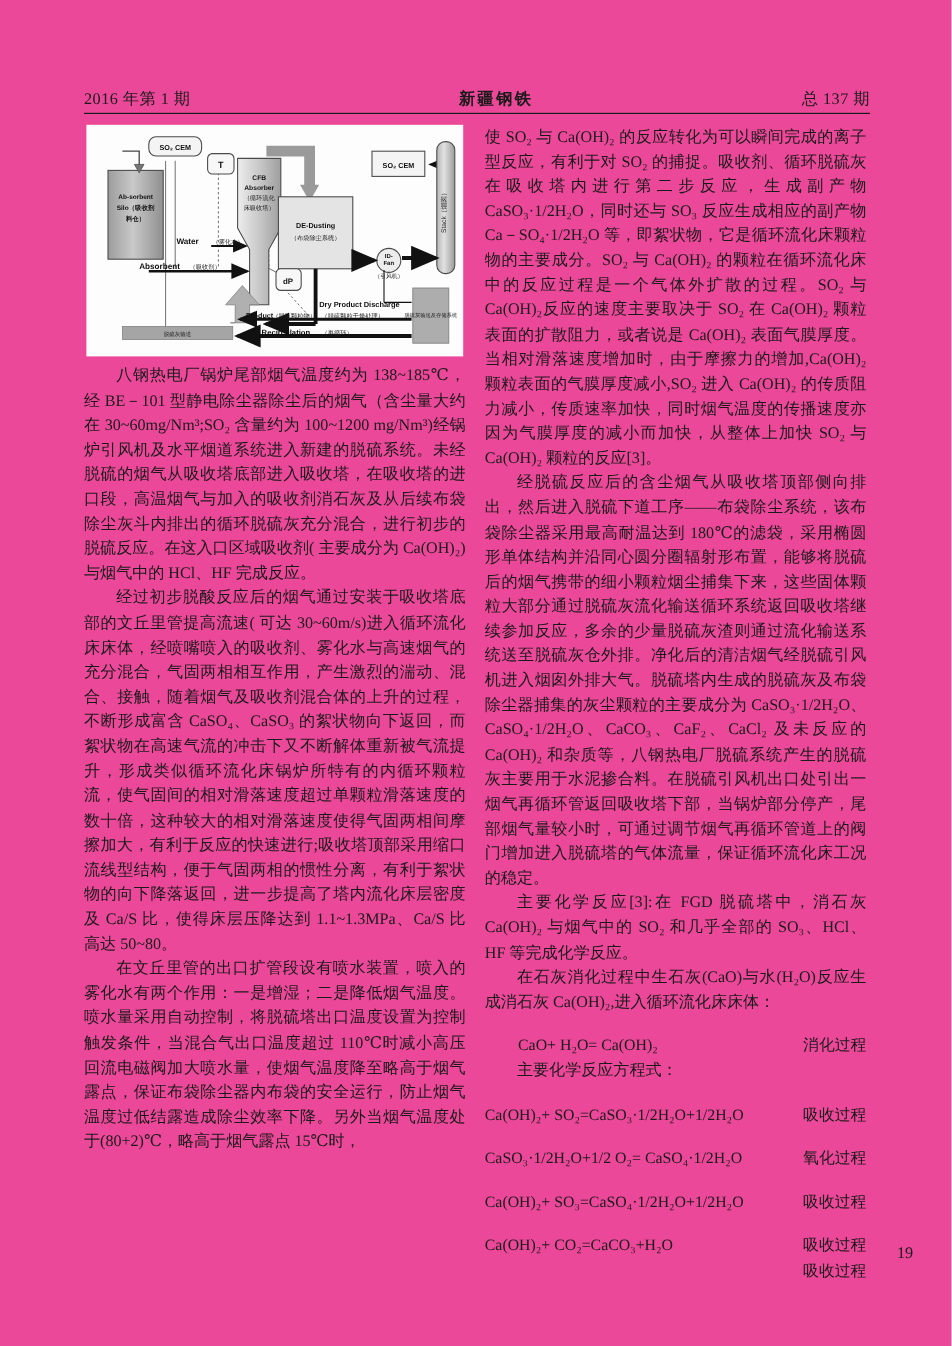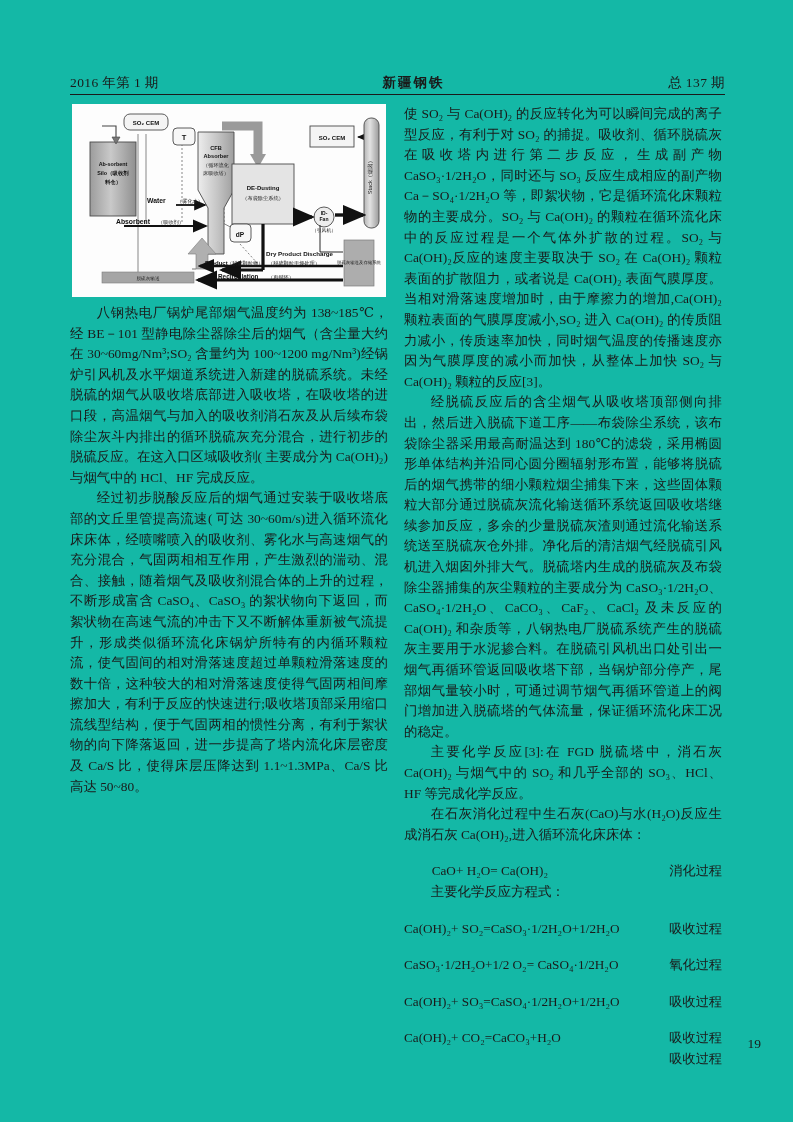--- a/index.html
+++ b/index.html
@@ -11,21 +11,21 @@
     width: 793px;
     height: 1122px;
     position: relative;
     font-family: "Liberation Serif", "DejaVu Serif", serif;
     color: #1a1a1a;
     overflow: hidden;
   }
   .page {
     position: absolute;
     inset: 0;
-    background: #14b8a6;
+    background: #ec4899;
   }
 
   
   .runhead {
     position: absolute;
     left: 70px;
     top: 66px;
     width: 655px;
     height: 26px;
     display: flex;
@@ -263,20 +263,21 @@
           <text class="dg-txt-cn" x="155" y="161" font-size="5.2">（脱硫颗粒物）</text>
 
           <text class="dg-txt" x="146" y="175" font-size="6.4">Recirculation</text>
           <text class="dg-txt-cn" x="196" y="175" font-size="5.2">（再循环）</text>
         </svg>
       </div>
     </div>
 
     <p class="para">八钢热电厂锅炉尾部烟气温度约为 138~185℃，经 BE－101 型静电除尘器除尘后的烟气（含尘量大约在 30~60mg/Nm³;SO₂ 含量约为 100~1200 mg/Nm³)经锅炉引风机及水平烟道系统进入新建的脱硫系统。未经脱硫的烟气从吸收塔底部进入吸收塔，在吸收塔的进口段，高温烟气与加入的吸收剂消石灰及从后续布袋除尘灰斗内排出的循环脱硫灰充分混合，进行初步的脱硫反应。在这入口区域吸收剂( 主要成分为 Ca(OH)₂)与烟气中的 HCl、HF 完成反应。</p>
     <p class="para">经过初步脱酸反应后的烟气通过安装于吸收塔底部的文丘里管提高流速( 可达 30~60m/s)进入循环流化床床体，经喷嘴喷入的吸收剂、雾化水与高速烟气的充分混合，气固两相相互作用，产生激烈的湍动、混合、接触，随着烟气及吸收剂混合体的上升的过程，不断形成富含 CaSO₄、CaSO₃ 的絮状物向下返回，而絮状物在高速气流的冲击下又不断解体重新被气流提升，形成类似循环流化床锅炉所特有的内循环颗粒流，使气固间的相对滑落速度超过单颗粒滑落速度的数十倍，这种较大的相对滑落速度使得气固两相间摩擦加大，有利于反应的快速进行;吸收塔顶部采用缩口流线型结构，便于气固两相的惯性分离，有利于絮状物的向下降落返回，进一步提高了塔内流化床层密度及 Ca/S 比，使得床层压降达到 1.1~1.3MPa、Ca/S 比高达 50~80。</p>
+    <p class="para">在文丘里管的出口扩管段设有喷水装置，喷入的雾化水有两个作用：一是增湿；二是降低烟气温度。喷水量采用自动控制，将脱硫塔出口温度设置为控制触发条件，当混合气出口温度超过 110℃时减小高压回流电磁阀加大喷水量，使烟气温度降至略高于烟气露点，保证布袋除尘器内布袋的安全运行，防止烟气温度过低结露造成除尘效率下降。另外当烟气温度处于(80+2)℃，略高于烟气露点 15℃时，</p>
   </div>
 
   <div class="col col-right">
     <p class="para noindent">使 SO₂ 与 Ca(OH)₂ 的反应转化为可以瞬间完成的离子型反应，有利于对 SO₂ 的捕捉。吸收剂、循环脱硫灰在吸收塔内进行第二步反应，生成副产物 CaSO₃·1/2H₂O，同时还与 SO₃ 反应生成相应的副产物 Ca－SO₄·1/2H₂O 等，即絮状物，它是循环流化床颗粒物的主要成分。SO₂ 与 Ca(OH)₂ 的颗粒在循环流化床中的反应过程是一个气体外扩散的过程。SO₂ 与 Ca(OH)₂反应的速度主要取决于 SO₂ 在 Ca(OH)₂ 颗粒表面的扩散阻力，或者说是 Ca(OH)₂ 表面气膜厚度。当相对滑落速度增加时，由于摩擦力的增加,Ca(OH)₂ 颗粒表面的气膜厚度减小,SO₂ 进入 Ca(OH)₂ 的传质阻力减小，传质速率加快，同时烟气温度的传播速度亦因为气膜厚度的减小而加快，从整体上加快 SO₂ 与 Ca(OH)₂ 颗粒的反应[3]。</p>
     <p class="para">经脱硫反应后的含尘烟气从吸收塔顶部侧向排出，然后进入脱硫下道工序——布袋除尘系统，该布袋除尘器采用最高耐温达到 180℃的滤袋，采用椭圆形单体结构并沿同心圆分圈辐射形布置，能够将脱硫后的烟气携带的细小颗粒烟尘捕集下来，这些固体颗粒大部分通过脱硫灰流化输送循环系统返回吸收塔继续参加反应，多余的少量脱硫灰渣则通过流化输送系统送至脱硫灰仓外排。净化后的清洁烟气经脱硫引风机进入烟囱外排大气。脱硫塔内生成的脱硫灰及布袋除尘器捕集的灰尘颗粒的主要成分为 CaSO₃·1/2H₂O、CaSO₄·1/2H₂O、CaCO₃、CaF₂、CaCl₂ 及未反应的 Ca(OH)₂ 和杂质等，八钢热电厂脱硫系统产生的脱硫灰主要用于水泥掺合料。在脱硫引风机出口处引出一烟气再循环管返回吸收塔下部，当锅炉部分停产，尾部烟气量较小时，可通过调节烟气再循环管道上的阀门增加进入脱硫塔的气体流量，保证循环流化床工况的稳定。</p>
     <p class="para">主要化学反应[3]:在 FGD 脱硫塔中，消石灰 Ca(OH)₂ 与烟气中的 SO₂ 和几乎全部的 SO₃、HCl、HF 等完成化学反应。</p>
     <p class="para">在石灰消化过程中生石灰(CaO)与水(H₂O)反应生成消石灰 Ca(OH)₂,进入循环流化床床体：</p>
 
     <div class="eq-block">
       <div class="eq-row">

